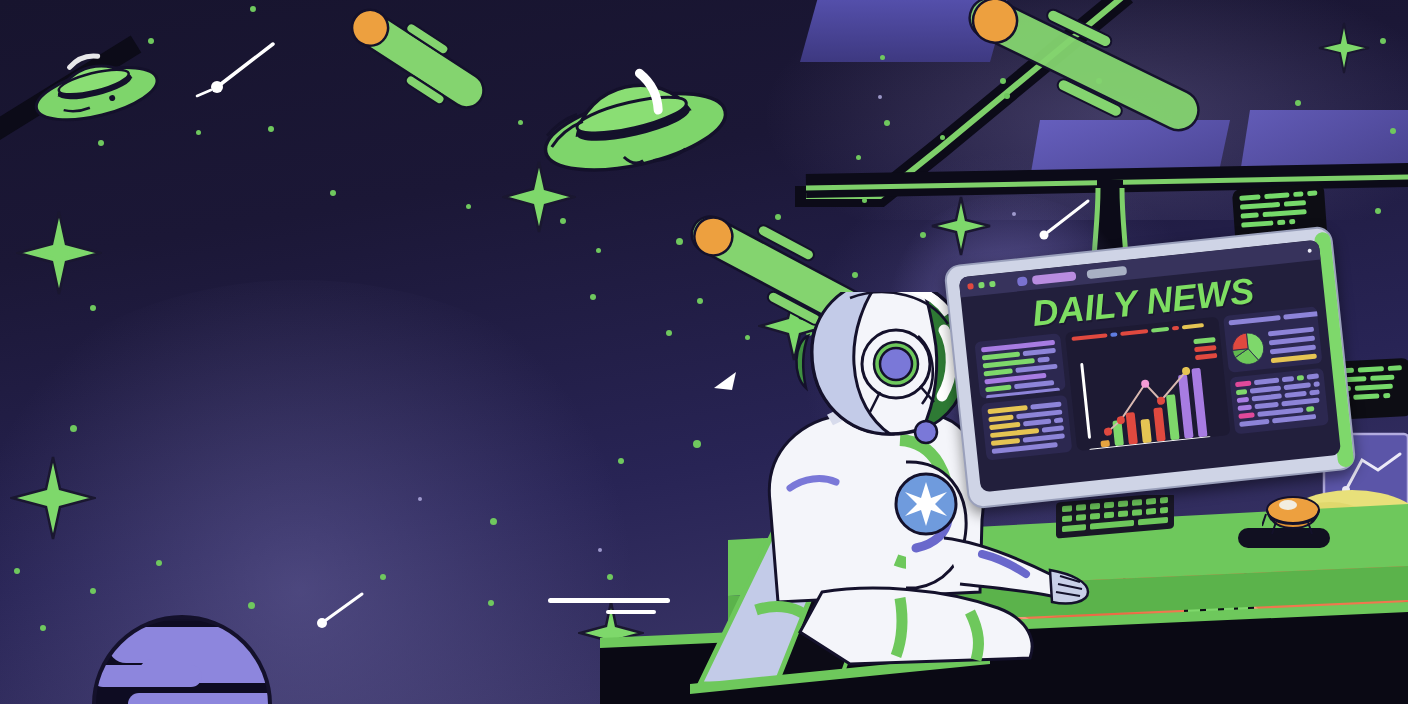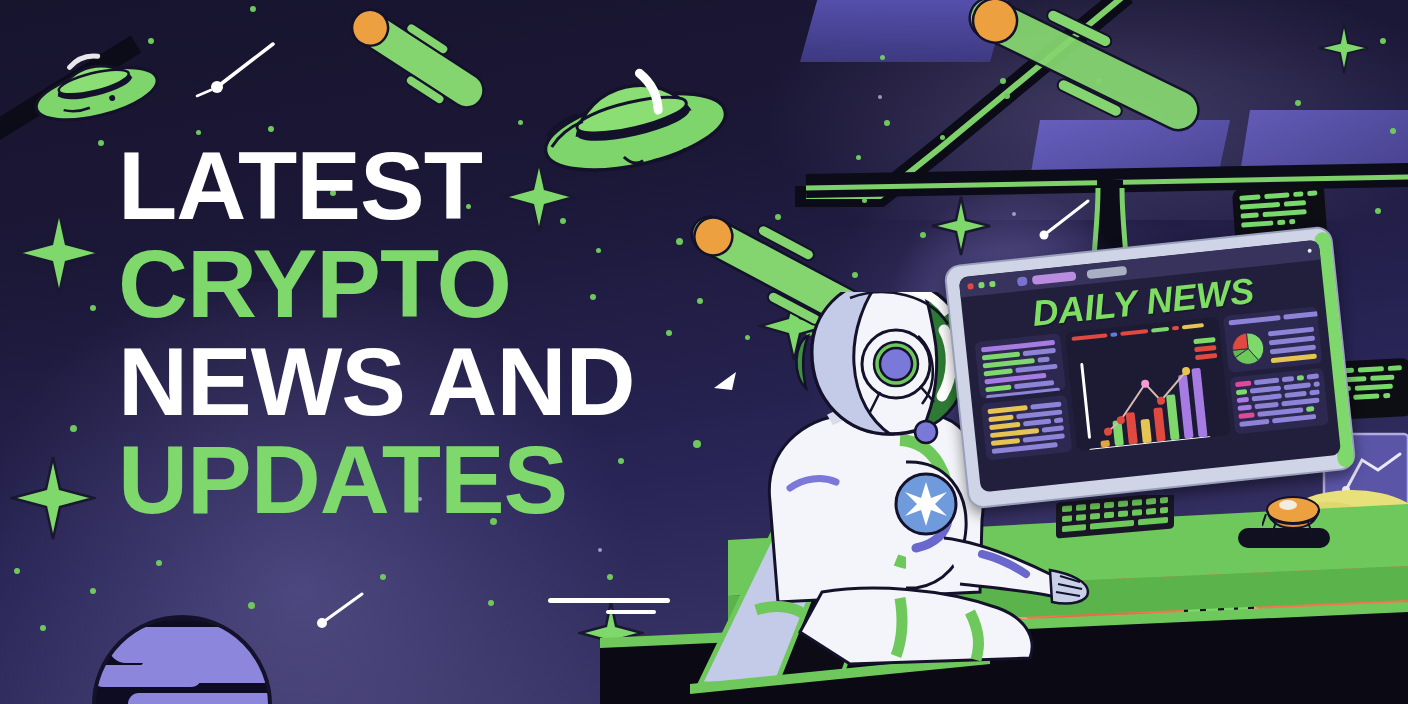--- a/index.html
+++ b/index.html
@@ -281,26 +281,20 @@
       <rect x="120" y="104" width="58" height="11" rx="5.5" fill="#84d46f" stroke="#14112b" stroke-width="2"></rect>
     </g>
   </svg>
   <svg class="abs" style="left:806px;top:540px;" width="160" height="110" opacity=".0">
     <rect x="10" y="40" width="120" height="22" rx="11" fill="#84d46f"></rect>
   </svg>
   <svg class="abs" style="left:782px;top:8px;" width="210" height="130" opacity="0">
     <rect x="10" y="40" width="160" height="26" rx="13" fill="#84d46f"></rect>
   </svg>
 
-  <div class="abs headline">
-    <div class="hl w">LATEST</div>
-    <div class="hl g">CRYPTO</div>
-    <div class="hl w">NEWS AND</div>
-    <div class="hl g">UPDATES</div>
-  </div>
 
   <svg class="abs" style="left:940px;top:548px;" width="470" height="156">
     <path d="M0,46 C60,14 160,2 260,10 C360,18 430,8 470,0 L470,156 L0,156 Z" fill="#f0774f"></path>
     <path d="M0,96 C70,66 170,60 268,68 C356,74 420,66 470,52 L470,156 L0,156 Z" fill="#eb6b46"></path>
     <g stroke="#f5a182" stroke-width="2.5" fill="none" opacity=".85">
       <path d="M60,74 q18,-12 34,2 q14,12 30,-2"></path>
       <path d="M280,60 q22,-14 40,4"></path>
       <path d="M320,98 q22,10 40,-4 q18,-12 34,2"></path>
       <path d="M150,112 q24,-12 44,4"></path>
     </g>

